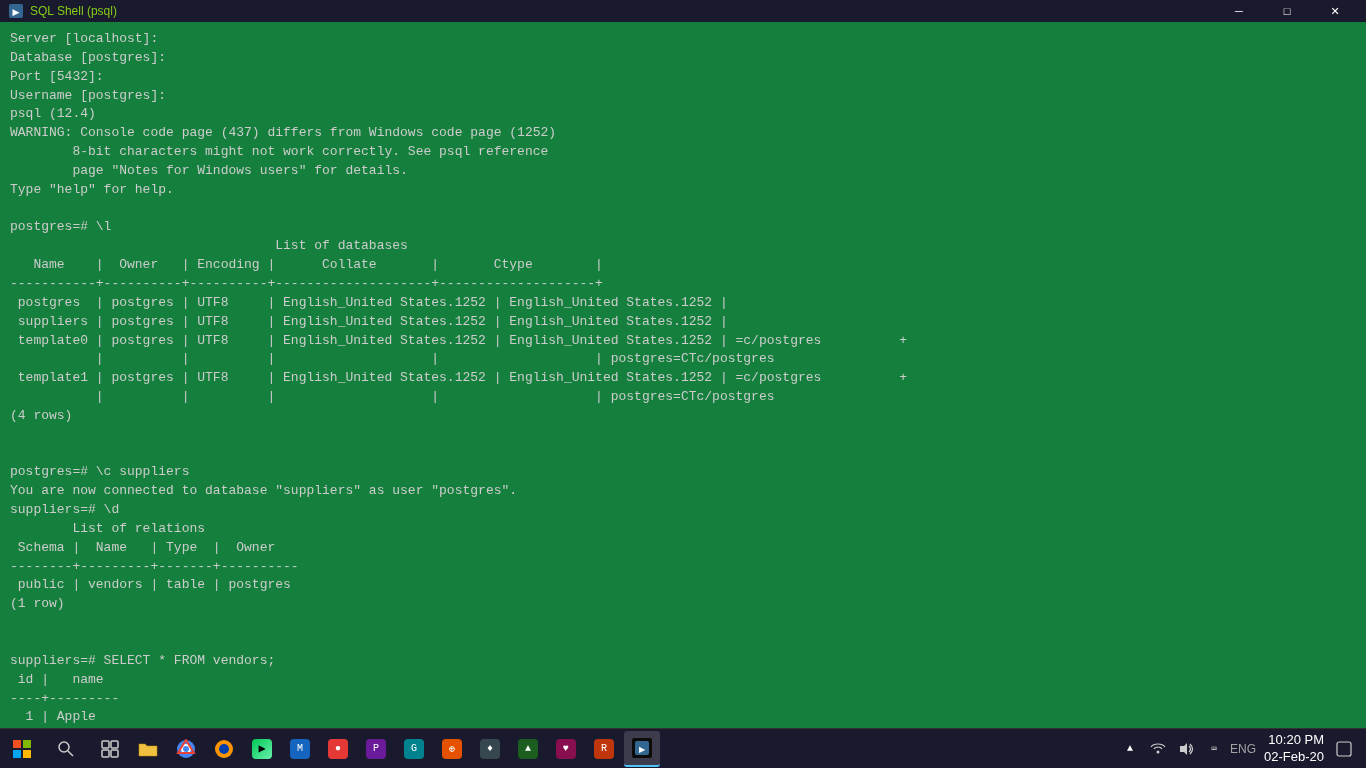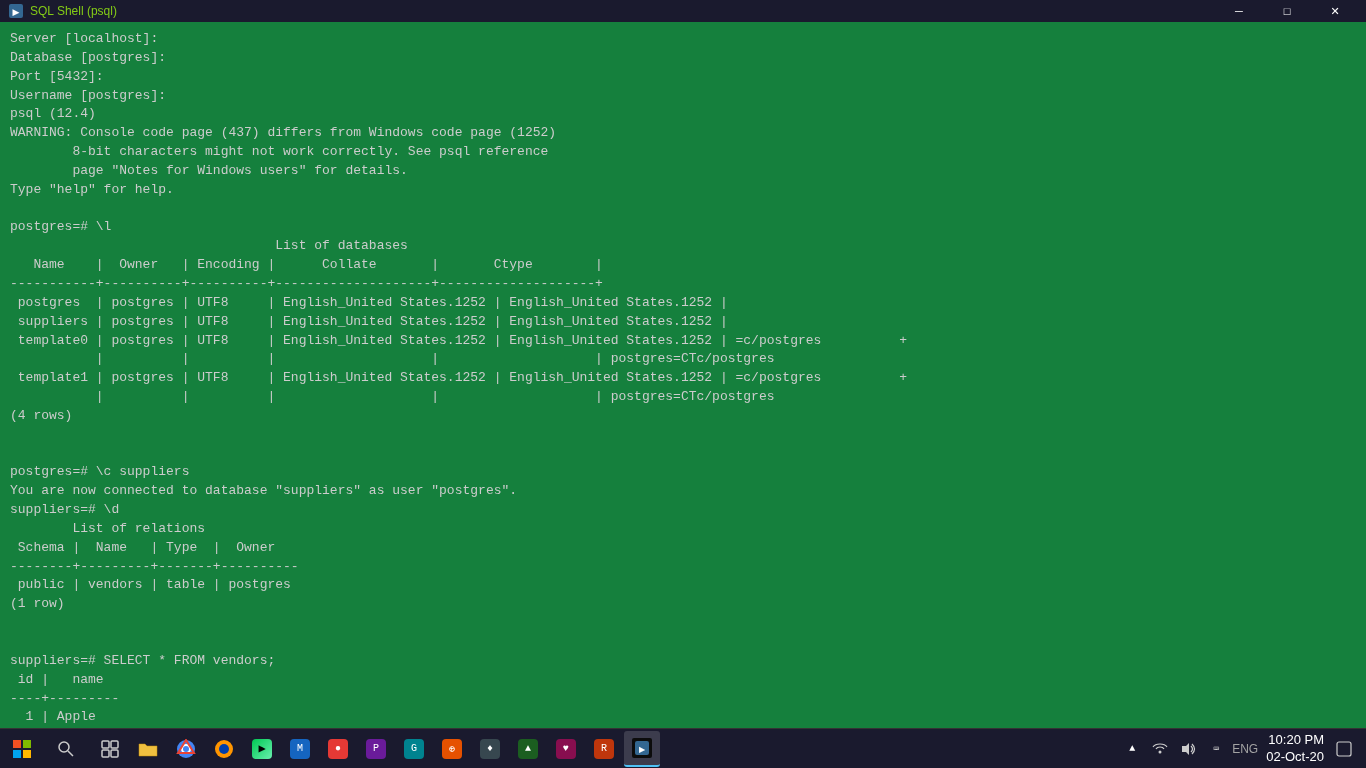--- a/index.html
+++ b/index.html
@@ -301,21 +301,21 @@
           <polygon points="2,4 6,4 9,1 9,13 6,10 2,10" fill="#cccccc"></polygon>
           <path d="M11 4 Q14 7 11 10" fill="none" stroke="#cccccc" stroke-width="1.2"></path>
           <path d="M12 2 Q17 7 12 12" fill="none" stroke="#cccccc" stroke-width="1.2"></path>
         </svg>
       </div>
       <div class="tray-icon" style="font-size:10px;color:#cccccc;">⌨</div>
       <div class="lang-indicator">ENG</div>
     </div>
     <div style="display:flex;flex-direction:column;align-items:flex-end;justify-content:space-between;">
       <div class="taskbar-time" style="font-size:13px;color:#fff;font-family:'Segoe UI',Arial,sans-serif;">10:20 PM</div>
-      <div class="taskbar-time" style="font-size:13px;color:#fff;font-family:'Segoe UI',Arial,sans-serif;">02-Oct-20</div>
+      <div class="taskbar-time" style="font-size:13px;color:#fff;font-family:'Segoe UI',Arial,sans-serif;">02-Feb-20</div>
     </div>
     <div class="tray-icon">
       <svg width="16" height="16" viewBox="0 0 16 16">
         <rect x="1" y="1" width="14" height="14" fill="none" stroke="#cccccc" stroke-width="1.2" rx="2"></rect>
       </svg>
     </div>
   </div>
 </div>
 
 </body></html>

